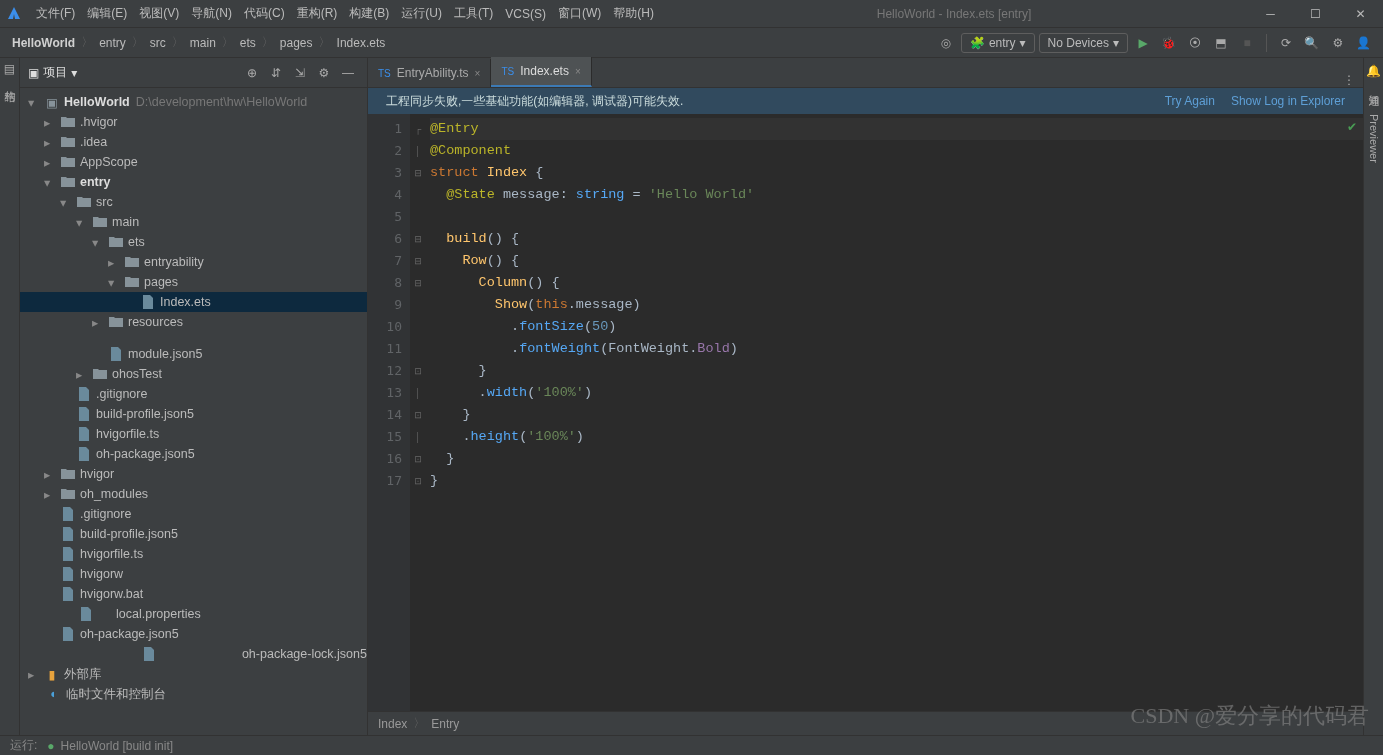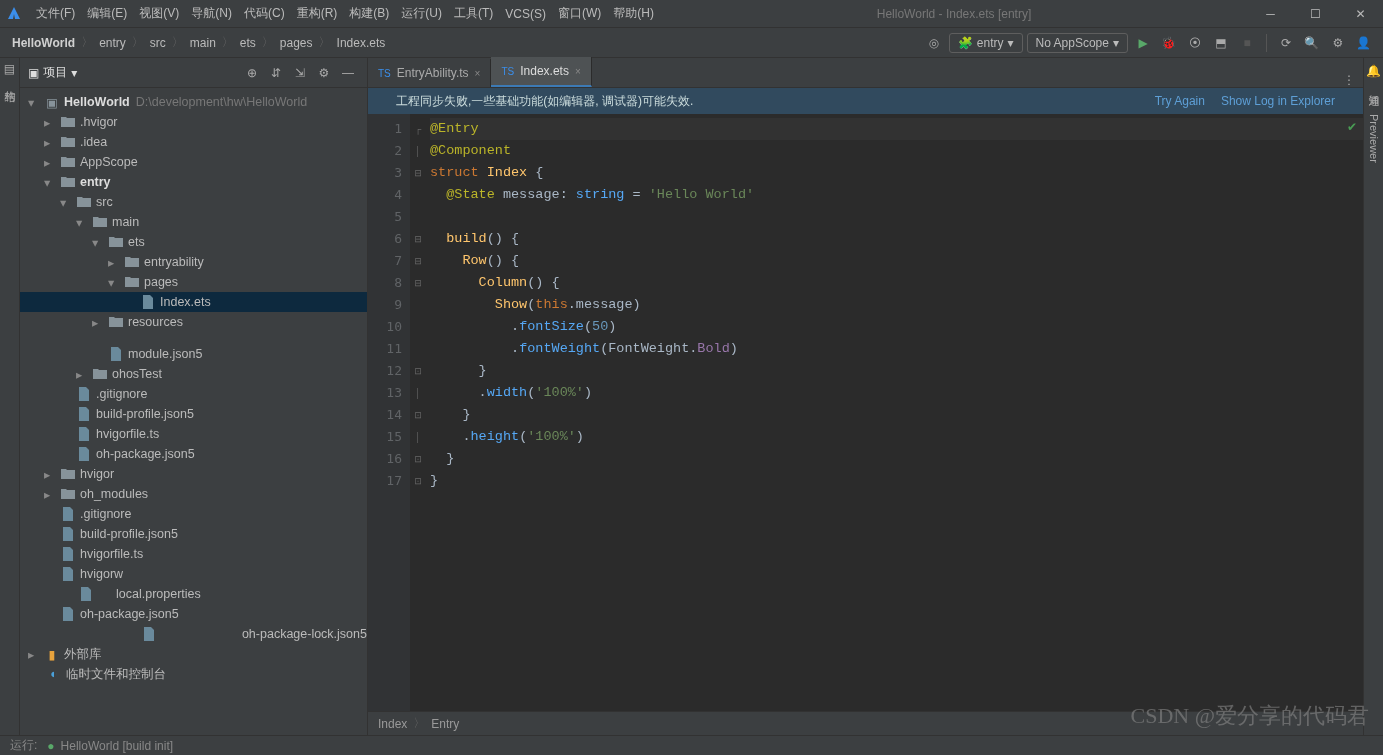--- a/index.html
+++ b/index.html
@@ -85,21 +85,21 @@
   height:28px; padding:0 10px; display:flex; align-items:center; gap:6px;
   background:#3c3f41; color:#aaa; cursor:pointer;
   border-right:1px solid #2b2b2b;
 }
 .tab.active { background:#4e5254; color:#ddd; border-bottom:2px solid #3c7ab5; height:30px;}
 .tab-close { color:#888; font-size:10px; cursor:pointer;}
 .tab-spacer{flex:1;}
 .tab-menu{padding:0 8px; color:#aaa; cursor:pointer;}
 .banner {
   height:26px; background:#314a5e; color:#cdd; display:flex; align-items:center;
-  padding:0 28px;
+  padding:0 18px;
 }
 .banner-actions { margin-left:auto; display:flex; gap:16px;}
 .banner-link { color:#5e9fd6; cursor:pointer;}
 .code-wrap { flex:1; display:flex; overflow:hidden; position:relative;}
 .gutter {
   width:42px; background:#313335; text-align:right;
   padding:4px 8px 0 0; color:#606366; font-family:Consolas,monospace; font-size:13px;
 }
 .gutter .gline{height:22px; line-height:22px;}
 .fold-col { width:16px; background:#2b2b2b; padding-top:4px;}
@@ -173,21 +173,21 @@
   <span class="crumb">Index.ets</span>
 
   <div class="toolbar-right">
     <div class="icon-btn">◎</div>
     <div class="combo">
       <span>🧩</span>
       <span>entry</span>
       <span>▾</span>
     </div>
     <div class="combo">
-      <span>No AppScope</span>
+      <span>No Devices</span>
       <span>▾</span>
     </div>
     <div class="icon-btn" style="color:#59a869;">▶</div>
     <div class="icon-btn" style="color:#59a869;">🐞</div>
     <div class="icon-btn">⦿</div>
     <div class="icon-btn">⬒</div>
     <div class="icon-btn" style="color:#555;">■</div>
     <div style="width:1px;height:18px;background:#555;margin:0 4px;"></div>
     <div class="icon-btn">⟳</div>
     <div class="icon-btn">🔍</div>
@@ -424,20 +424,29 @@
             <span class="tree-label">hvigorfile.ts</span>
           </div>
           <div class="tree-row" style="padding-left: 24px;">
             <span class="arrow"></span>
             <span class="node-icon">
               <svg width="12" height="14" viewBox="0 0 12 14">
                 <path d="M1 0h7l3 3v11H1z" fill="#6a8a9c"></path>
               </svg>
             </span>
             <span class="tree-label">hvigorw</span>
+          </div>
+          <div class="tree-row" style="padding-left: 24px;">
+            <span class="arrow"></span>
+            <span class="node-icon">
+              <svg width="12" height="14" viewBox="0 0 12 14">
+                <path d="M1 0h7l3 3v11H1z" fill="#6a8a9c"></path>
+              </svg>
+            </span>
+            <span class="tree-label">hvigorw.bat</span>
           </div>
           <div class="tree-row" style="padding-left: 24px; gap: 18px;">
             <span class="arrow"></span>
             <span class="node-icon">
               <svg width="12" height="14" viewBox="0 0 12 14">
                 <path d="M1 0h7l3 3v11H1z" fill="#6a8a9c"></path>
               </svg>
             </span>
             <span class="tree-label">local.properties</span>
           </div>

